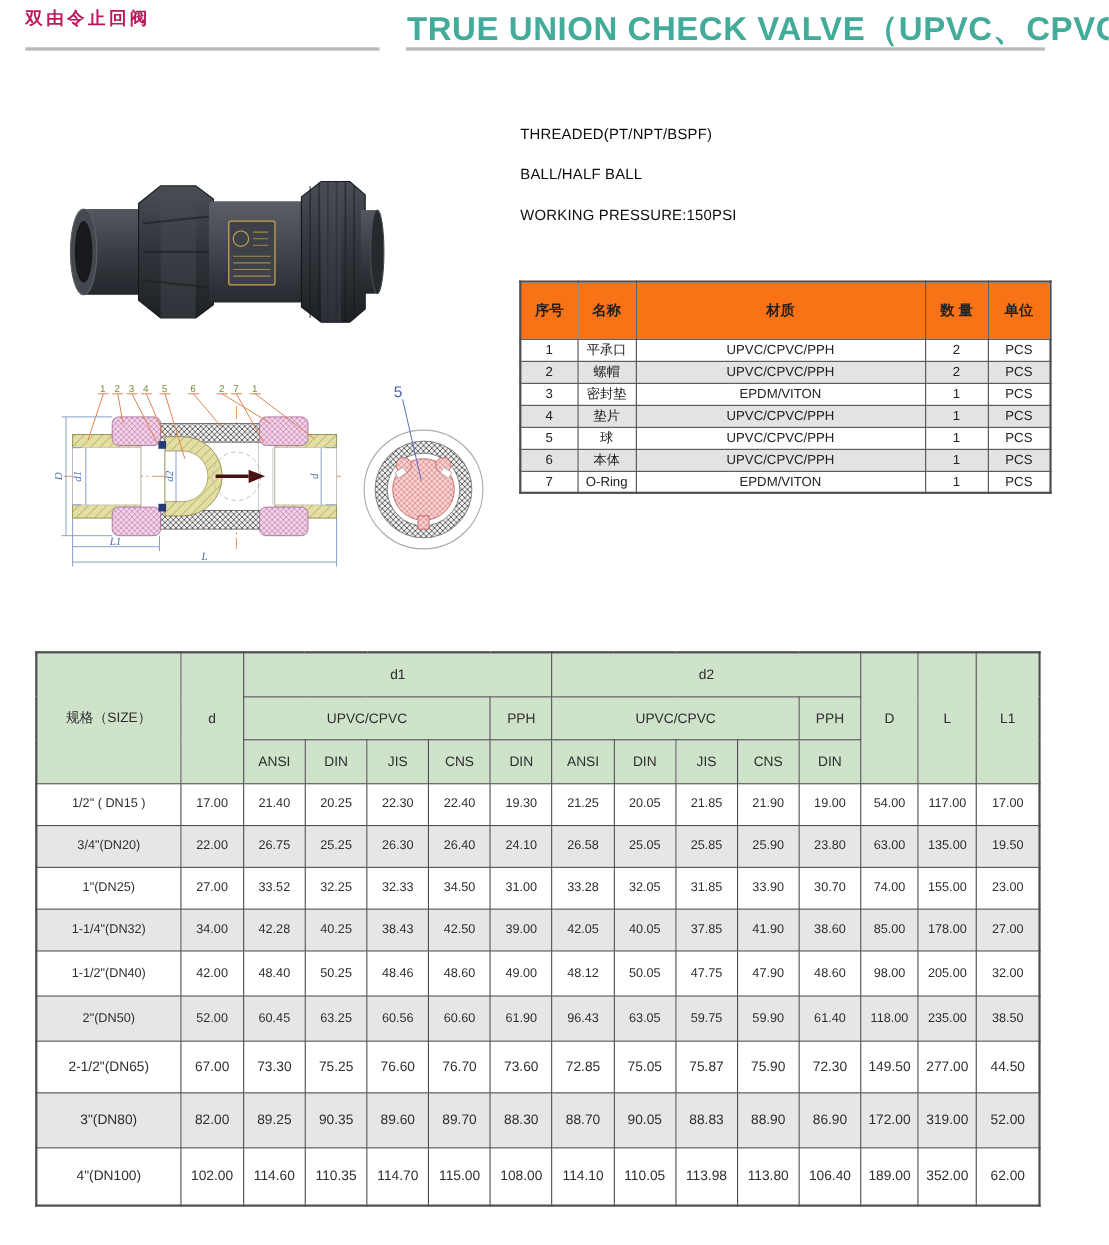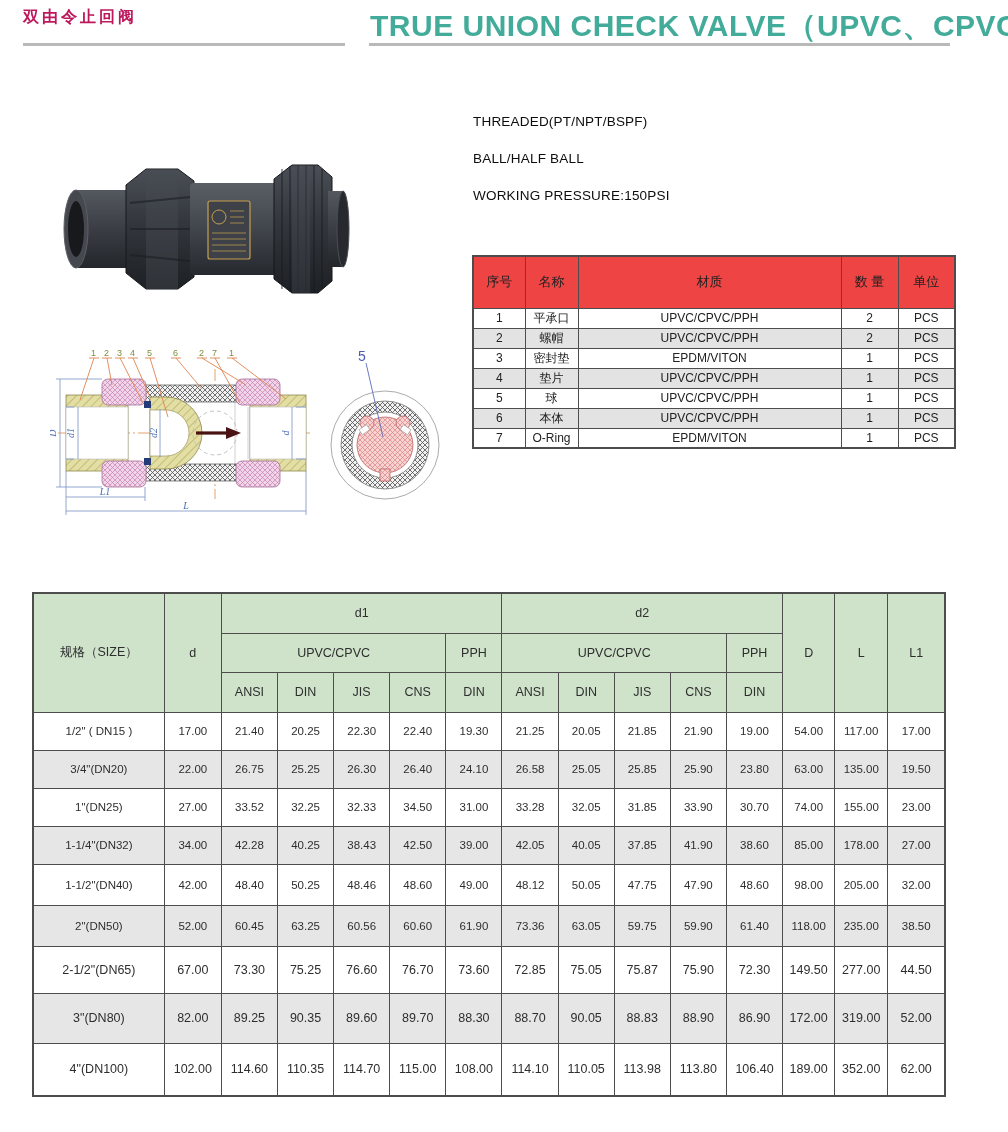--- a/index.html
+++ b/index.html
@@ -27,21 +27,21 @@
 
   
   table { border-collapse:collapse; table-layout:fixed; }
   .parts-table {
     position:absolute; left:472px; top:255px; width:482px;
     border:2px solid #4d4d4d;
   }
   .parts-table th, .parts-table td {
     border:1px solid #4d4d4d; text-align:center; color:#222; overflow:hidden;
   }
-  .parts-table thead th { background:#ef4444; height:52px; font-size:13px; font-weight:normal; }
+  .parts-table thead th { background:#f97316; height:52px; font-size:13px; font-weight:bold; }
   .parts-table tbody td { height:20px; font-size:12px; }
   .parts-table tbody tr:nth-child(even) { background:#e3e3e3; }
 
   
   .unit-note {
     position:absolute; left:32px; top:573px; width:914px; text-align:right;
     font-size:12.5px; color:#111;
   }
   .dim-table {
     position:absolute; left:32px; top:592px; width:914px;
@@ -441,21 +441,21 @@
           <td>32.00</td>
         </tr>
         <tr>
           <td>2"(DN50)</td>
           <td>52.00</td>
           <td>60.45</td>
           <td>63.25</td>
           <td>60.56</td>
           <td>60.60</td>
           <td>61.90</td>
-          <td>73.36</td>
+          <td>96.43</td>
           <td>63.05</td>
           <td>59.75</td>
           <td>59.90</td>
           <td>61.40</td>
           <td>118.00</td>
           <td>235.00</td>
           <td>38.50</td>
         </tr>
         <tr>
           <td>2-1/2"(DN65)</td>

